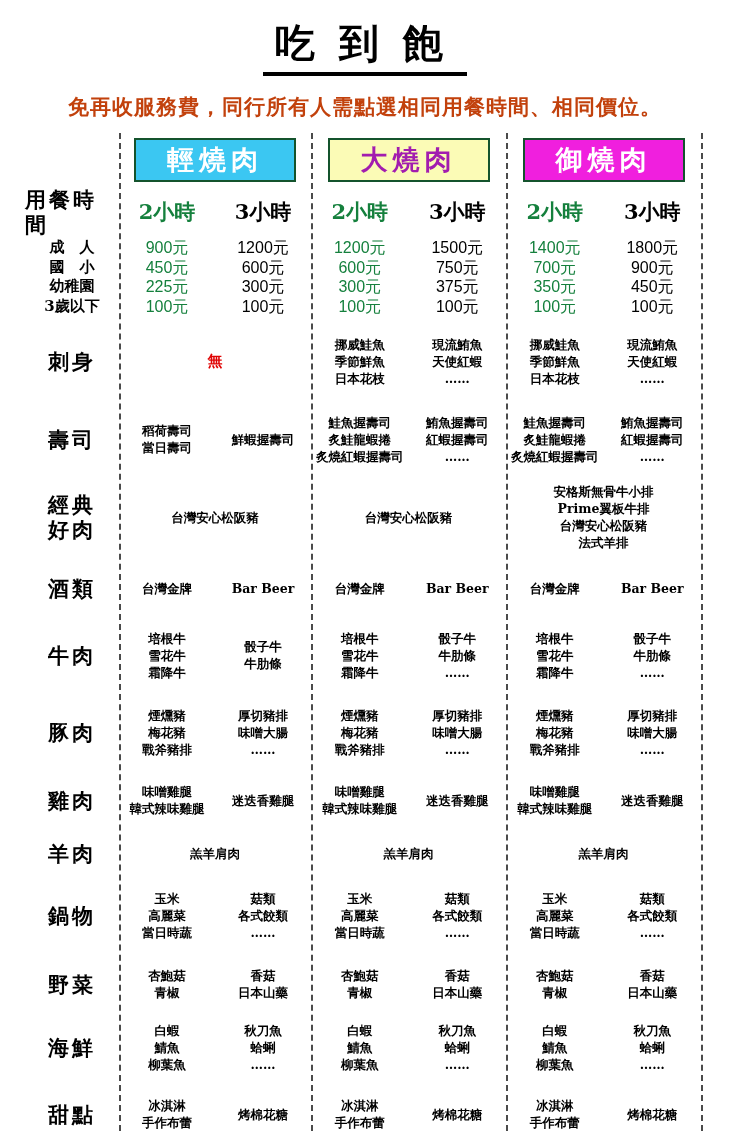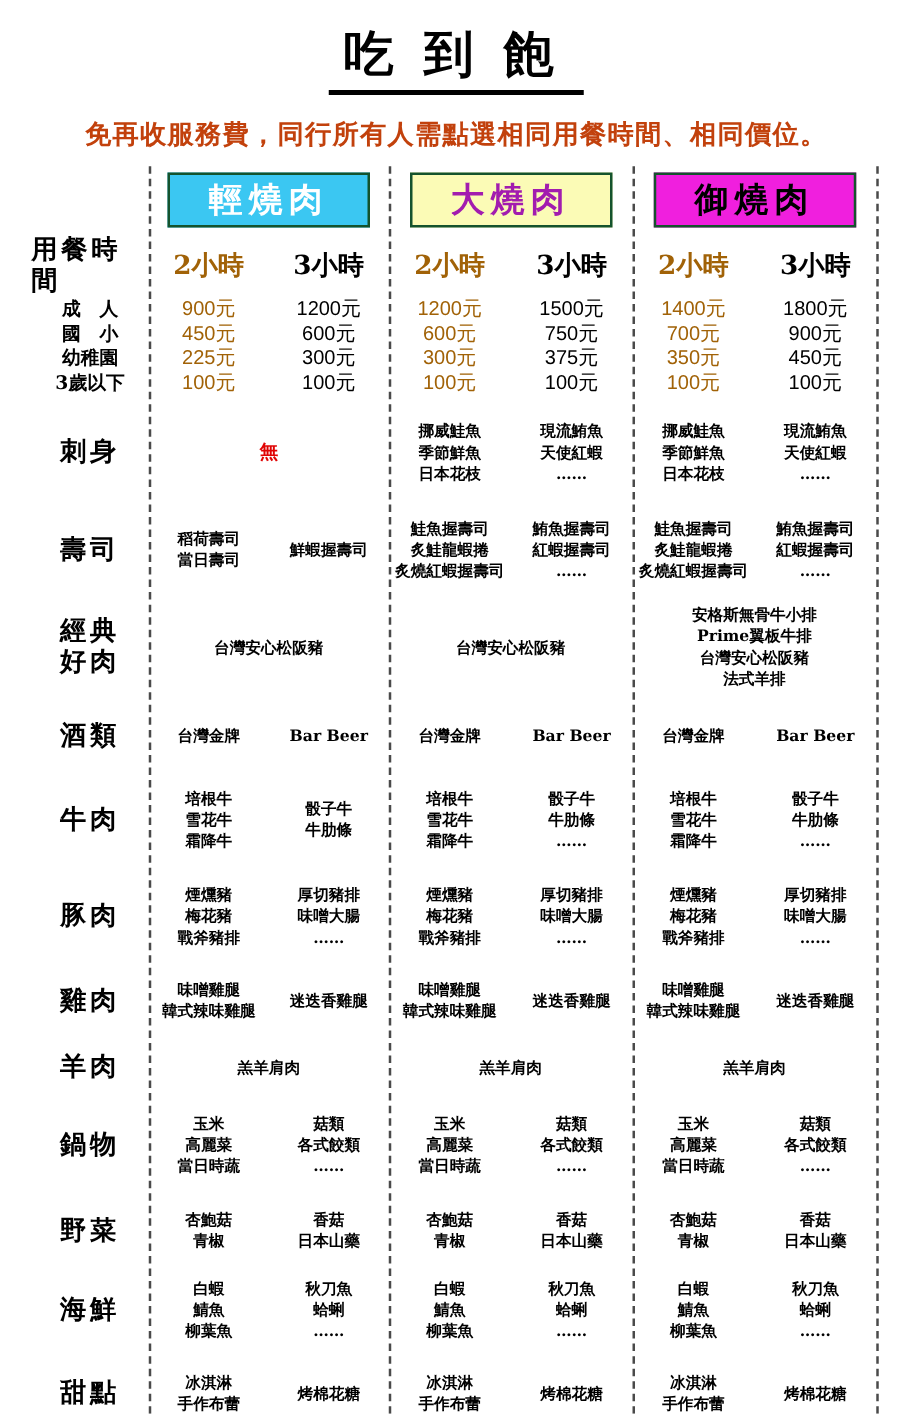--- a/index.html
+++ b/index.html
@@ -14,21 +14,21 @@
   .vl0{left:94px}.vl1{left:286px}.vl2{left:481px}.vl3{left:676px}
   .row{display:grid;grid-template-columns:94px 192px 195px 195px;align-items:center;}
   .label-cell{display:flex;flex-direction:column;align-items:center;justify-content:center;
               font-family:Liberation Sans, sans-serif;font-weight:900;font-size:21px;line-height:25px;
               letter-spacing:3px;text-align:left;}
   .plan-box{width:158px;height:40px;margin:5px auto;border:2px solid #14532d;
             display:flex;align-items:center;justify-content:center;
             font-family:"DejaVu Serif",serif;font-weight:900;font-size:27px;letter-spacing:5px;}
   .half{display:grid;grid-template-columns:1fr 1fr;width:100%;}
   .time-cell div{text-align:center;font-family:"DejaVu Serif",serif;font-weight:900;font-size:21px;}
-  .green{color:#a16207;}
+  .green{color:#15803d;}
   .red{color:#e00404;}
   .price-label{font-family:"DejaVu Serif",serif;font-weight:900;font-size:15px;line-height:19.5px;
                text-align:center;white-space:pre;}
   .price-line{font-size:16px;line-height:19.5px;text-align:center;font-family:"Liberation Sans",sans-serif;}
   .cell{width:100%;align-self:center;}
   .subcol{display:flex;flex-direction:column;align-items:center;justify-content:center;}
   .item{font-family:"DejaVu Serif",serif;font-weight:bold;font-size:12.5px;line-height:17px;
         text-align:center;white-space:nowrap;}
   .center-lines{display:flex;flex-direction:column;align-items:center;justify-content:center;width:100%;}
   .none-item{font-family:"DejaVu Serif",serif;font-weight:900;font-size:15px;text-align:center;}
@@ -49,21 +49,21 @@
   <div class="vline vl3"></div>
 <div class="row" style="min-height: 52px;">
       <div></div>
       <div>
         <div class="plan-box" style="background: rgb(59, 199, 242); color: rgb(255, 255, 255);">輕燒肉</div>
       </div>
       <div>
         <div class="plan-box" style="background: rgb(251, 251, 182); color: #a21caf;">大燒肉</div>
       </div>
       <div>
-        <div class="plan-box" style="background: rgb(240, 31, 222); color: #000000;">御燒肉</div>
+        <div class="plan-box" style="background: rgb(240, 31, 222); color: #ffffff;">御燒肉</div>
       </div>
     </div>
     <div class="row" style="min-height: 34px;">
       <div class="label-cell">用餐時間</div>
       <div class="half time-cell">
         <div class="green">2小時</div>
         <div>3小時</div>
       </div>
       <div class="half time-cell">
         <div class="green">2小時</div>

